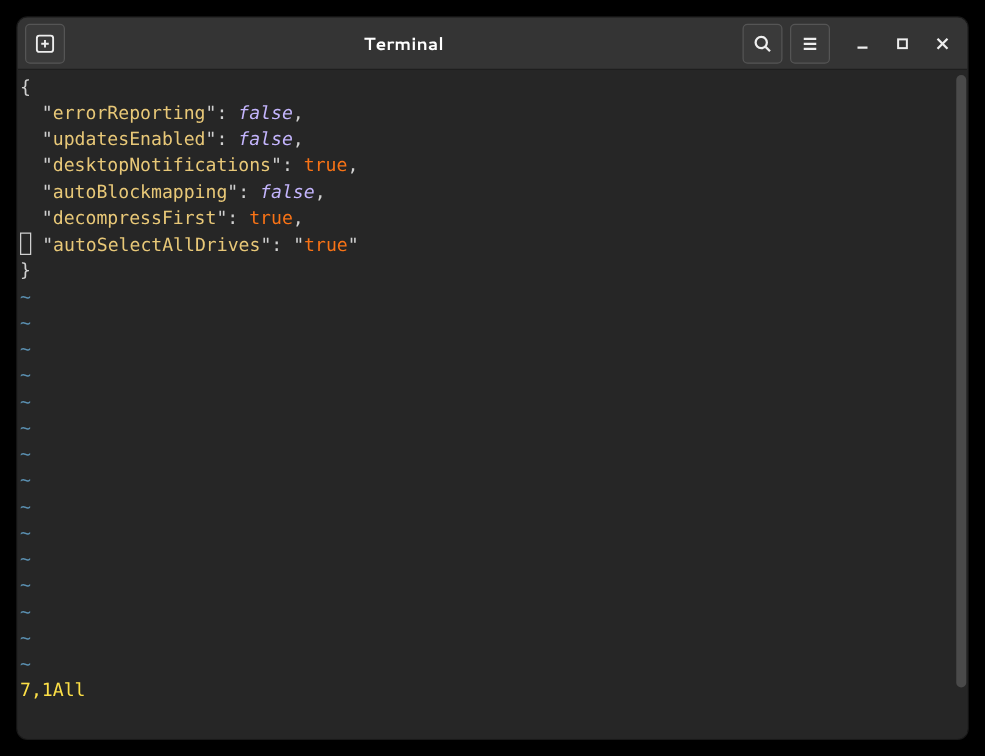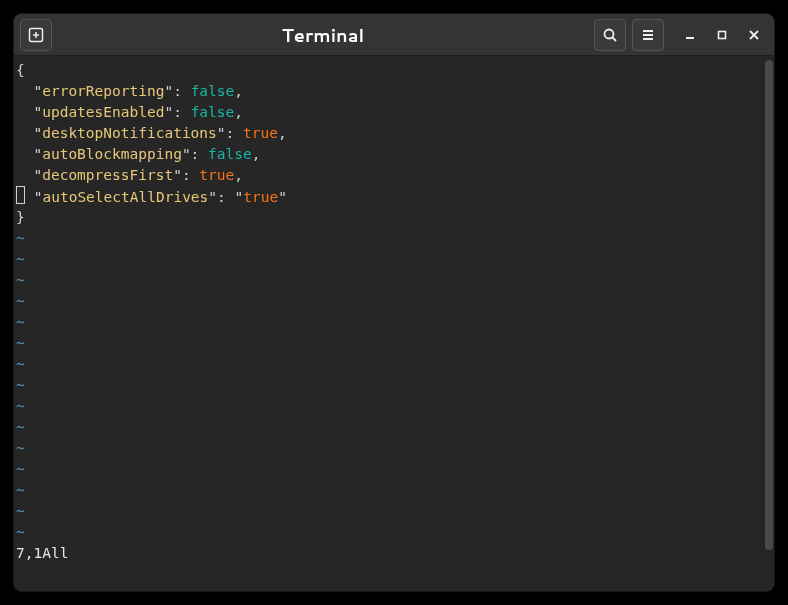--- a/index.html
+++ b/index.html
@@ -46,21 +46,21 @@
     }
     .tb-btn.boxed {
       border: 1px solid #555;
       background: #3a3a3a;
     }
     .tb-title {
       flex: 1;
       text-align: center;
       color: #fff;
       font-family: 'Cantarell', 'DejaVu Sans', sans-serif;
-      font-size: 18px;
+      font-size: 14px;
       font-weight: bold;
     }
     .tb-right {
       display: flex;
       gap: 6px;
       align-items: center;
     }
     .win-controls {
       display: flex;
       gap: 12px;
@@ -99,35 +99,35 @@
     .scrollbar-thumb {
       position: absolute;
       top: 4px;
       left: 1px;
       width: 8px;
       height: 490px;
       background: #4a4a4a;
       border-radius: 4px;
     }
     .key { color: #e8c878; text-align: center; }
-    .false { color: #14b8a6; }
+    .false { color: #c4b5fd; font-style: italic; }
     .true { color: #f97316; }
     .punct { color: #d0d0d0; }
     .tilde { color: #5a8fb0; }
     .cursor-block {
       display: inline-block;
       width: 9px;
       height: 18px;
       border: 1px solid #d0d0d0;
       vertical-align: text-bottom;
       margin-bottom: 1px;
     }
     .statusline {
       display: flex;
-      color: #e5e5e5;
+      color: #fde047;
     }
     .term-line {
       display: block;
       height: 21px;
     }
     svg { display: block; }
   </style>
 </head>
 <body>
 

